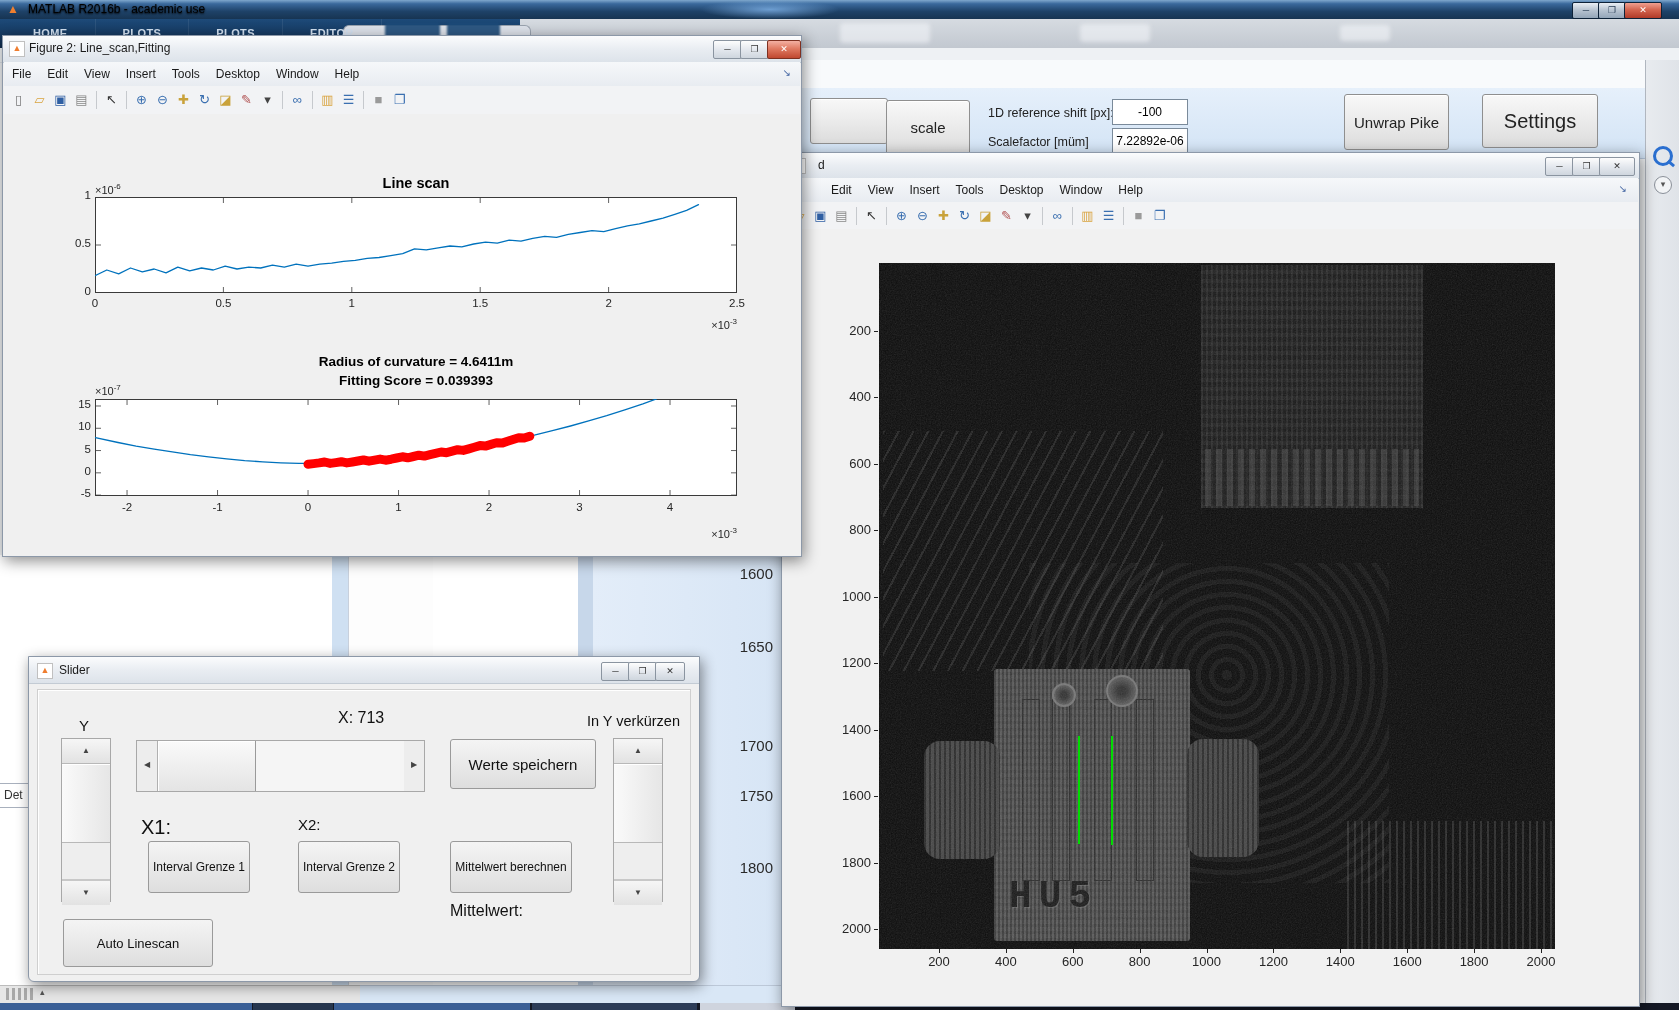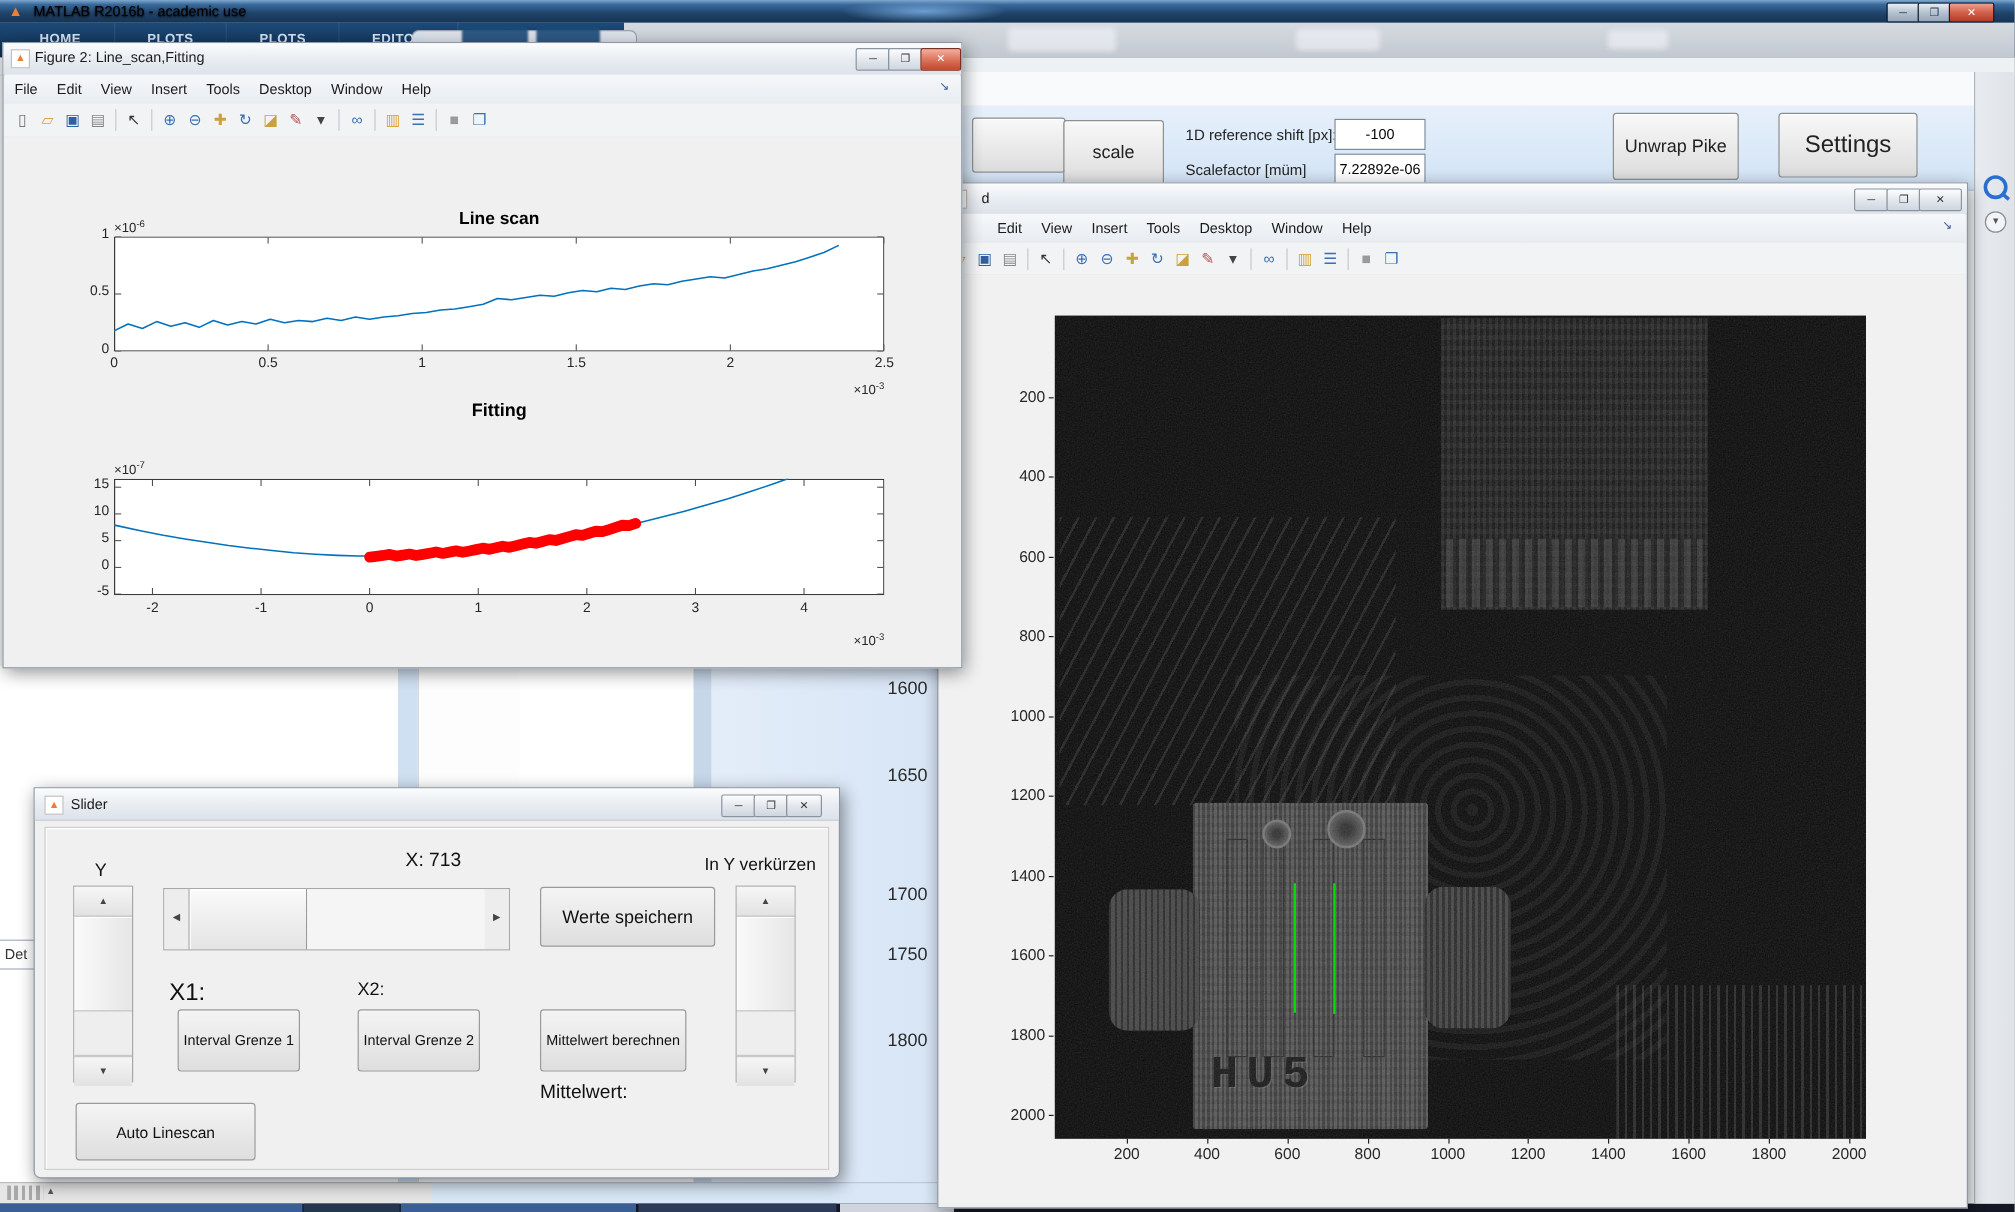--- a/index.html
+++ b/index.html
@@ -369,21 +369,22 @@
           <line x1="1" y1="0" x2="6" y2="0" stroke="#3a3a3a" stroke-width="0.8"></line>
           <line x1="641" y1="0" x2="636" y2="0" stroke="#3a3a3a" stroke-width="0.8"></line>
           <line x1="1" y1="48" x2="6" y2="48" stroke="#3a3a3a" stroke-width="0.8"></line>
           <line x1="641" y1="48" x2="636" y2="48" stroke="#3a3a3a" stroke-width="0.8"></line>
           <line x1="1" y1="96" x2="6" y2="96" stroke="#3a3a3a" stroke-width="0.8"></line>
           <line x1="641" y1="96" x2="636" y2="96" stroke="#3a3a3a" stroke-width="0.8"></line>
           <polyline points="0.0,78.7 11.8,73.0 23.7,76.8 35.5,71.0 47.3,74.9 59.2,72.0 71.0,75.8 82.8,70.1 94.7,73.9 106.5,71.0 118.3,73.0 130.2,69.1 142.0,72.0 153.8,70.1 165.7,71.0 177.5,68.2 189.3,70.1 201.2,67.2 213.0,69.1 224.8,67.2 236.7,66.2 248.5,64.3 260.3,63.4 272.2,61.4 284.0,60.5 295.8,58.6 307.7,56.6 319.5,51.8 331.3,52.8 343.2,50.9 355.0,49.0 366.8,49.9 378.7,47.0 390.5,45.1 402.3,46.1 414.2,43.2 426.0,44.2 437.8,41.3 449.7,39.4 461.5,40.3 473.3,37.4 485.2,35.5 497.0,33.6 508.8,34.6 520.6,31.7 532.5,28.8 544.3,26.9 556.1,24.0 568.0,21.1 579.8,17.3 591.6,13.4 603.5,7.7" fill="none" stroke="#0072BD" stroke-width="1.3" stroke-linecap="round" stroke-linejoin="round"></polyline>
         </svg></div>
     <div id="p1-xexp" class="explab" style="left:614px;top:281px;width:120px;text-align:right;">×10<sup>-3</sup></div>
 
-    <div class="plot-title" style="left:92px;top:298px;width:642px;font-size:15px;font-weight:bold;">Fitting</div>
+    <div class="plot-title" style="left:92px;top:318px;width:642px;font-size:13.5px;font-weight:bold;">Radius of curvature = 4.6411m</div>
+    <div class="plot-title" style="left:92px;top:337px;width:642px;font-size:13.5px;font-weight:bold;">Fitting Score = 0.039393</div>
     <div id="p2-yexp" class="explab" style="left:92px;top:347px;">×10<sup>-7</sup></div>
     <div id="chart2" class="chartbox" style="left:92px;top:363px;width:642px;height:97px;"><svg width="642" height="97">
           <rect x="0.5" y="0.5" width="641" height="96" fill="#fff" stroke="#3a3a3a" stroke-width="1"></rect>
           <line x1="32.036650690724564" y1="96" x2="32.036650690724564" y2="91" stroke="#3a3a3a" stroke-width="0.8"></line>
           <line x1="32.036650690724564" y1="1" x2="32.036650690724564" y2="6" stroke="#3a3a3a" stroke-width="0.8"></line>
           <line x1="122.5356639413589" y1="96" x2="122.5356639413589" y2="91" stroke="#3a3a3a" stroke-width="0.8"></line>
           <line x1="122.5356639413589" y1="1" x2="122.5356639413589" y2="6" stroke="#3a3a3a" stroke-width="0.8"></line>
           <line x1="213.03467719199324" y1="96" x2="213.03467719199324" y2="91" stroke="#3a3a3a" stroke-width="0.8"></line>
           <line x1="213.03467719199324" y1="1" x2="213.03467719199324" y2="6" stroke="#3a3a3a" stroke-width="0.8"></line>
           <line x1="303.5336904426276" y1="96" x2="303.5336904426276" y2="91" stroke="#3a3a3a" stroke-width="0.8"></line>

